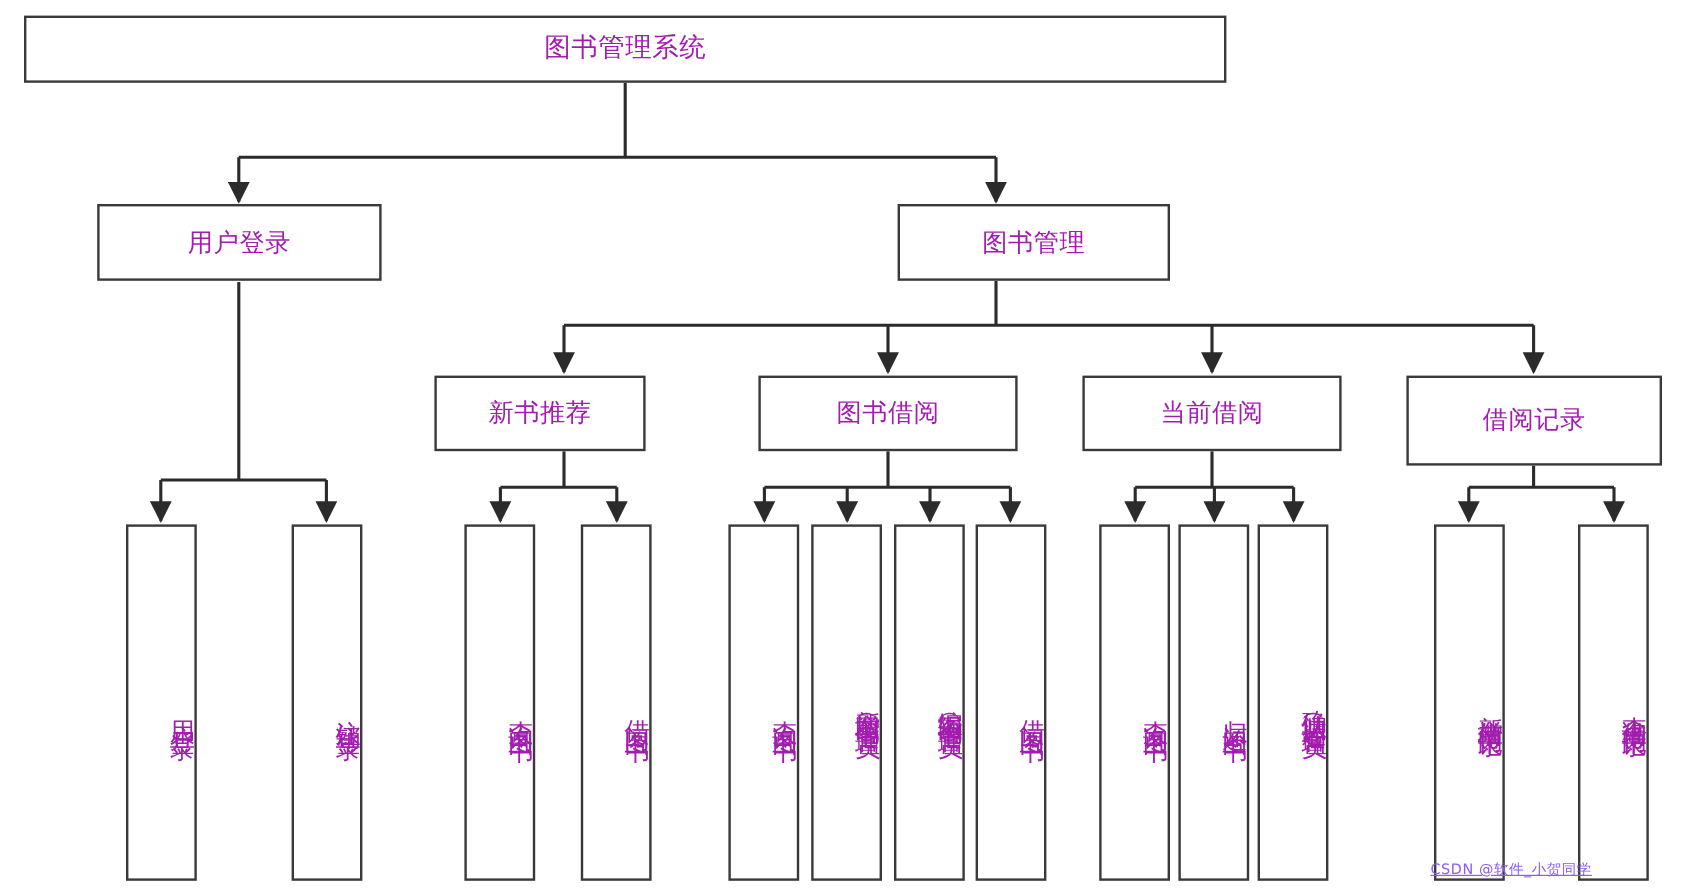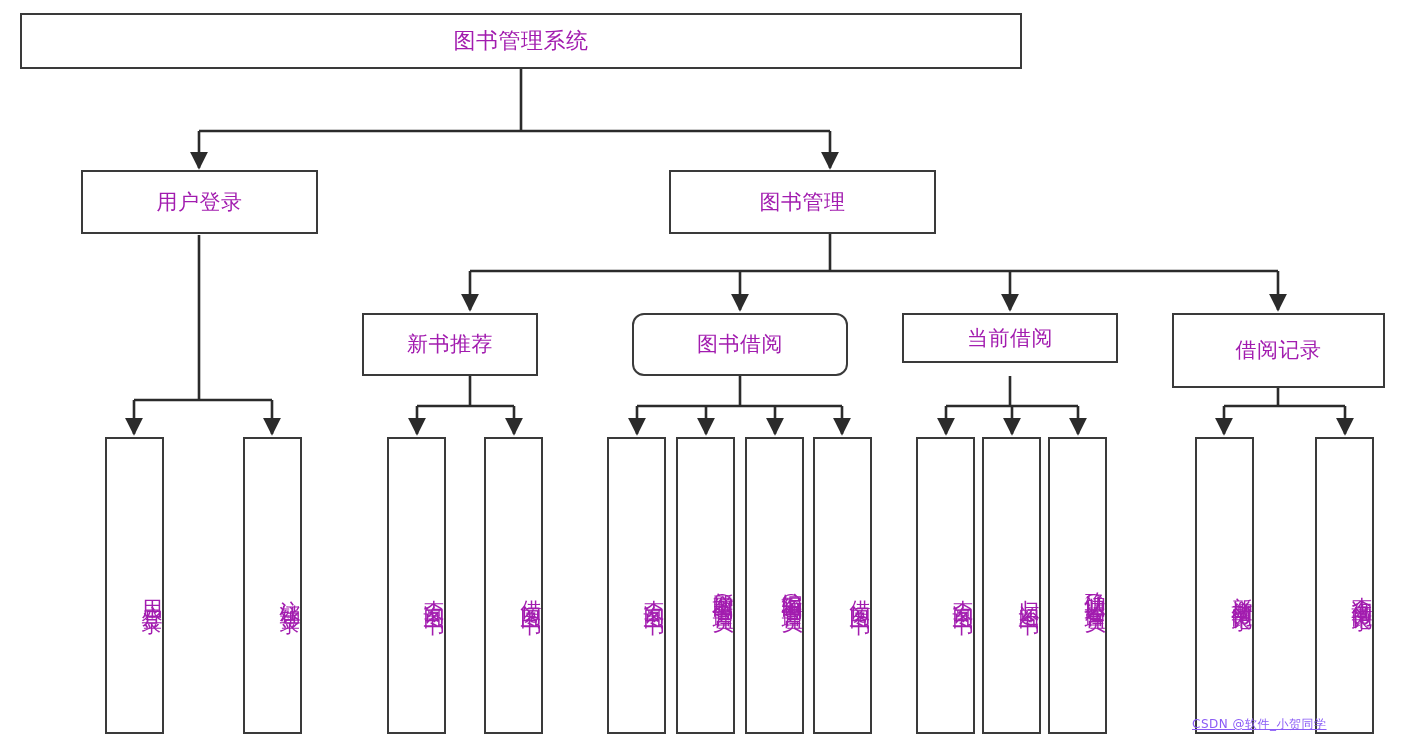--- a/index.html
+++ b/index.html
@@ -117,25 +117,25 @@
       <path d="M 1278 376 L 1278 406"></path>
       <path d="M 1224 406 L 1345 406"></path>
       <path d="M 1224 406 L 1224 434" marker-end="url(#arrow)"></path>
       <path d="M 1345 406 L 1345 434" marker-end="url(#arrow)"></path>
     </g>
   </svg>
 
   <div class="node root" style="left:20px; top:13px; width:1002px; height:56px;">图书管理系统</div>
 
   <div class="node" style="left:81px; top:170px; width:237px; height:64px;">用户登录</div>
-  <div class="node" style="left:669px; top:170px; width:267px; height:64px;">图书管理</div>
+  <div class="node" style="left:748px; top:170px; width:227px; height:64px;">图书管理</div>
 
   <div class="node" style="left:362px; top:313px; width:176px; height:63px;">新书推荐</div>
-  <div class="node" style="left:632px; top:313px; width:216px; height:63px;border-radius:12px;">图书借阅</div>
-  <div class="node" style="left:902px; top:313px; width:216px; height:50px;">当前借阅</div>
+  <div class="node" style="left:632px; top:313px; width:216px; height:63px;">图书借阅</div>
+  <div class="node" style="left:902px; top:313px; width:216px; height:63px;">当前借阅</div>
   <div class="node" style="left:1172px; top:313px; width:213px; height:75px;">借阅记录</div>
 
   <div class="node leaf" style="left:105px; top:437px; width:59px; height:297px;">用户登录</div>
   <div class="node leaf" style="left:243px; top:437px; width:59px; height:297px;">注销登录</div>
 
   <div class="node leaf" style="left:387px; top:437px; width:59px; height:297px;">查询图书</div>
   <div class="node leaf" style="left:484px; top:437px; width:59px; height:297px;">借阅图书</div>
 
   <div class="node leaf" style="left:607px; top:437px; width:59px; height:297px;">查询图书</div>
   <div class="node leaf tall" style="left:676px; top:437px; width:59px; height:297px;">新增图书（管理员）</div>

